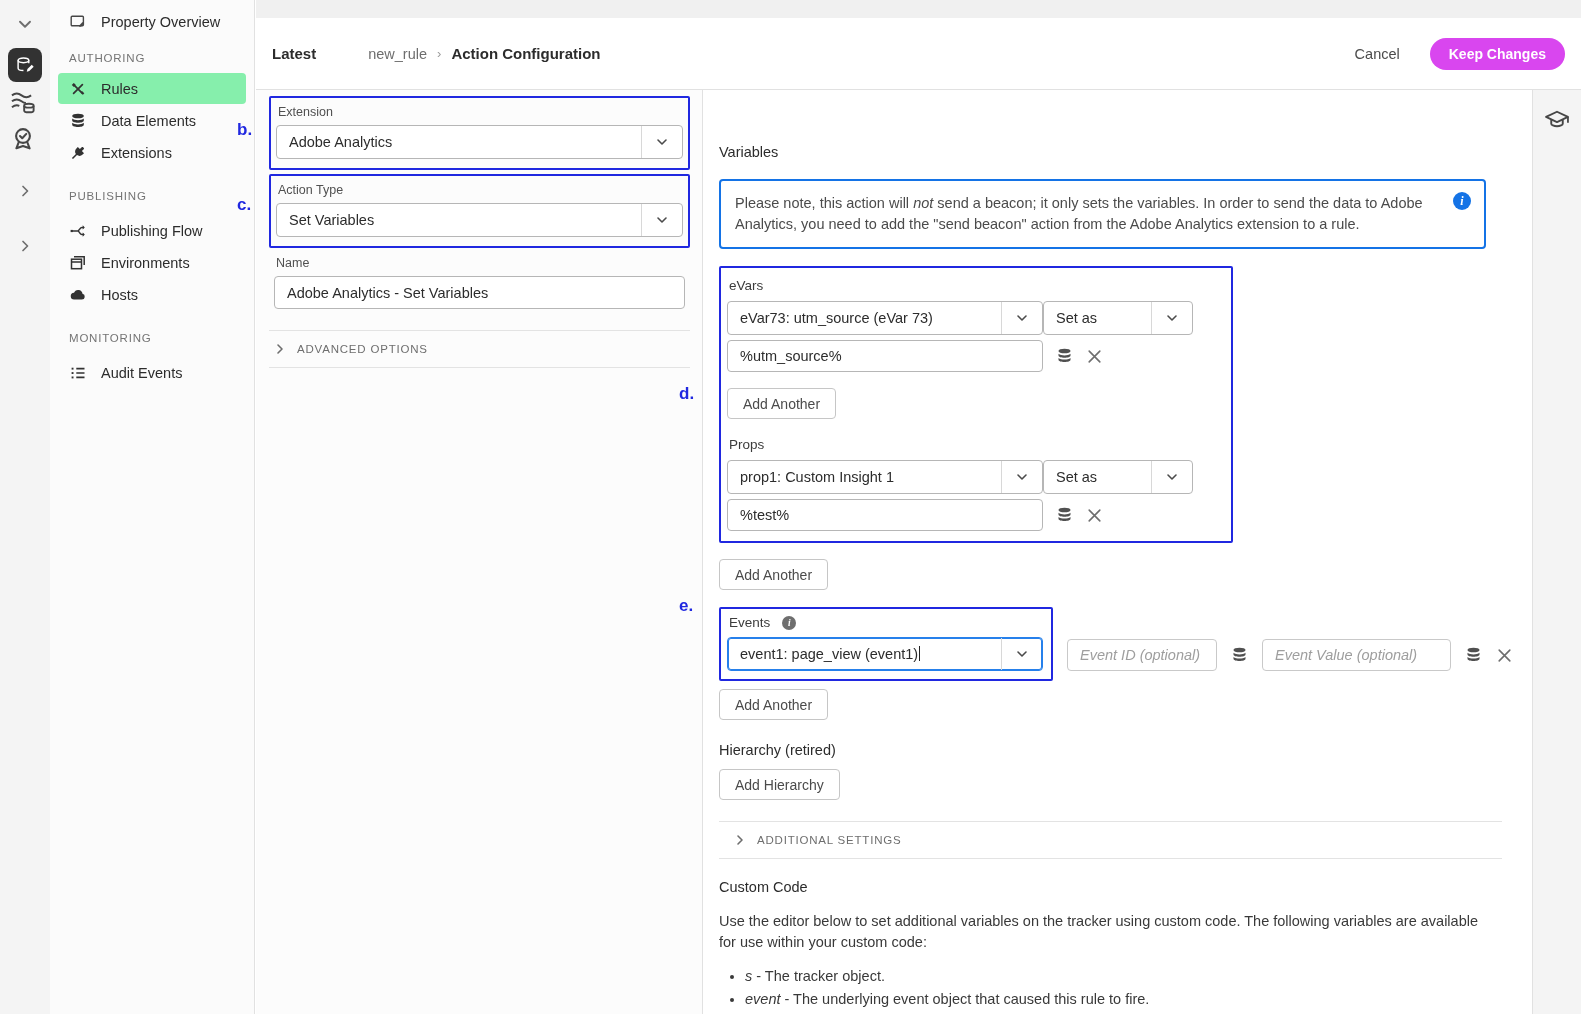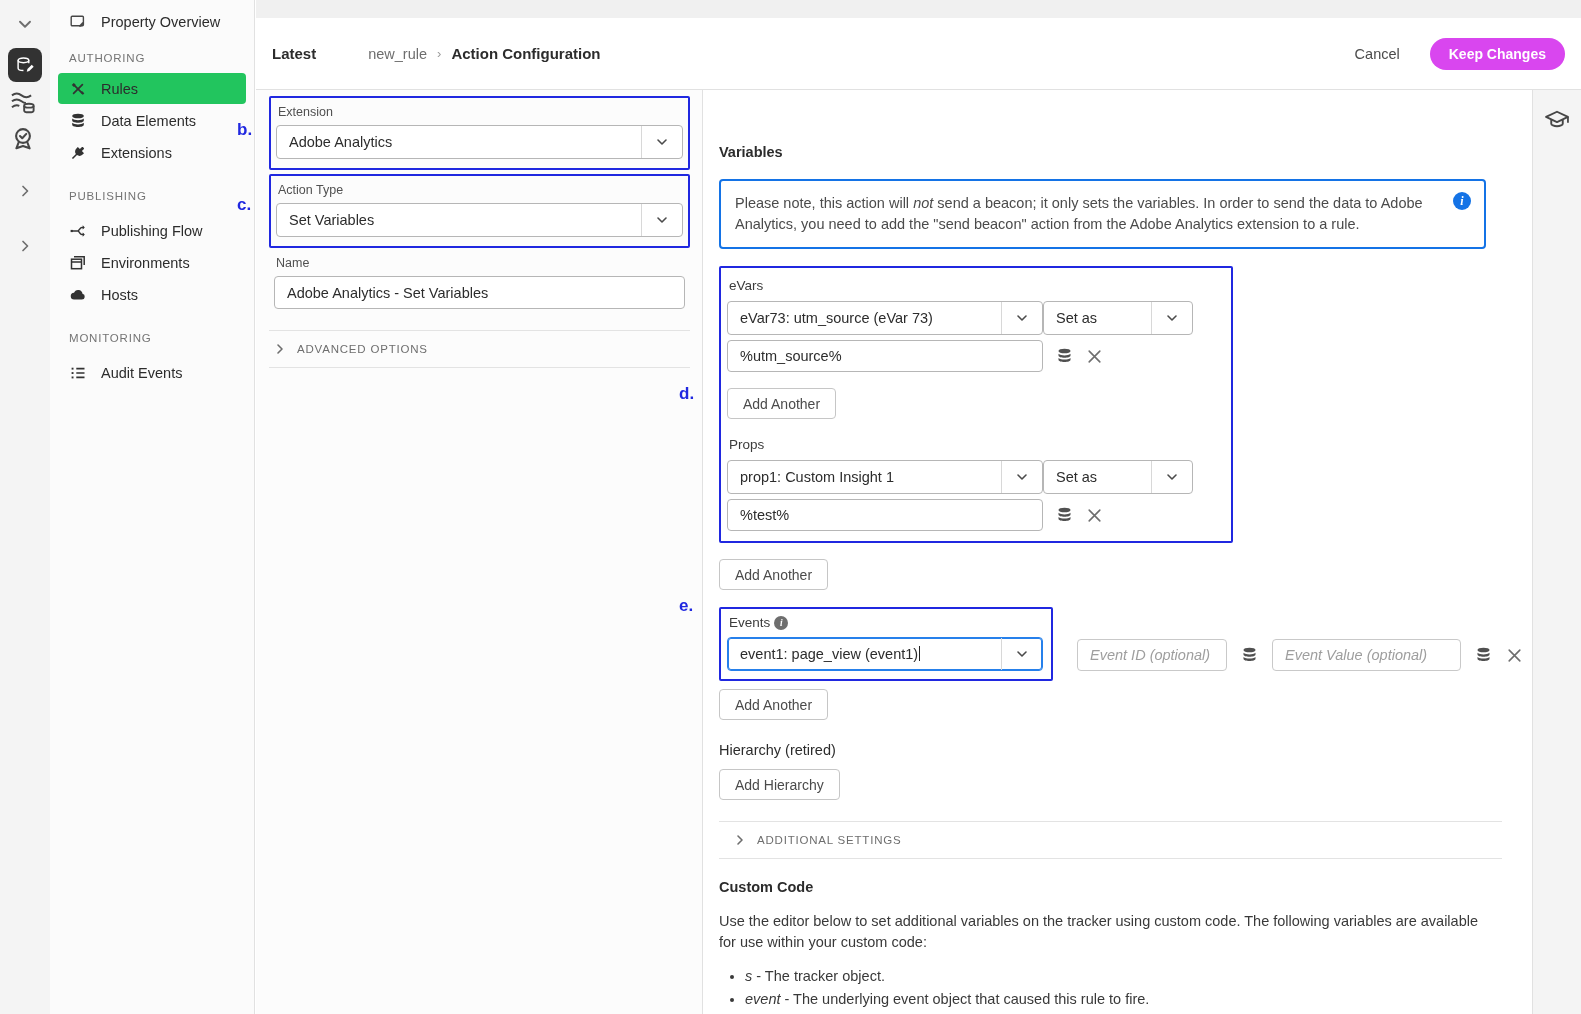--- a/index.html
+++ b/index.html
@@ -16,21 +16,21 @@
   .rail-streams { position:absolute; top:88px; left:8px; width:34px; height:28px; }
   .rail-badge { position:absolute; top:124px; left:8px; width:34px; height:30px; }
   .rail-chev1 { position:absolute; top:182px; left:0; }
   .rail-chev2 { position:absolute; top:237px; left:0; }
 
   
   .sidebar { position:absolute; left:50px; top:0; width:205px; height:100%; background:#fbfbfb;
     border-right:1px solid #e1e1e1; z-index:4; }
   .side-item { height:31px; margin:1px 8px; padding:0 11px; display:flex; align-items:center; gap:14px;
     border-radius:4px; font-size:14.5px; color:#2c2c2c; cursor:pointer; white-space:nowrap; }
-  .side-item.active { background:#22c55e; }
+  .side-item.active { background:#86efac; }
   .side-item .ic { width:18px; height:18px; flex:0 0 18px; display:flex; align-items:center; justify-content:center; }
   .side-section { margin:15px 19px 9px; font-size:11.5px; color:#747474; letter-spacing:.8px; }
   .side-top { margin-top:6px; }
 
   
   .main { position:absolute; left:256px; top:0; right:0; height:100%; background:#fff; }
   .backstrip { height:18px; background:#f0f0f0; }
   .modal-header { height:72px; background:#fff; border-bottom:1px solid #e1e1e1;
     display:flex; align-items:center; padding:0 16px; }
   .crumb-latest { font-size:15px; font-weight:700; }
@@ -63,21 +63,21 @@
   .adv-label { font-size:11.5px; color:#6e6e6e; letter-spacing:.8px; }
 
   
   .right-col { flex:1; padding:30px 38px 0 16px; overflow:hidden; }
   .radio-row { display:flex; align-items:center; gap:12px; margin:2px 0 0 0; }
   .radio { width:16px; height:16px; border-radius:50%; background:#fff; flex:0 0 16px; cursor:pointer; }
   .radio.sel { border:5px solid #1473e6; }
   .radio.un { border:2px solid #6e6e6e; }
   .radio-label { font-size:14.5px; }
   .radio-gap { width:22px; }
-  .section-heading { font-size:14.5px; font-weight:700; margin-top:24px; }
+  .section-heading { font-size:14.5px; font-weight:400; margin-top:24px; }
 
   .note-box { margin-top:19px; border:2px solid #1473e6; border-radius:4px; padding:12px 44px 12px 14px;
     position:relative; width:767px; }
   .note-text { font-size:14.5px; color:#4b4b4b; line-height:21px; }
   .info-blue { position:absolute; right:13px; top:11px; width:18px; height:18px; border-radius:50%;
     background:#1473e6; color:#fff; font-size:12px; font-weight:700; font-style:italic;
     display:flex; align-items:center; justify-content:center; font-family:"Liberation Serif", serif; }
 
   .vars-annotation { margin-top:17px; width:514px; border:2px solid var(--ann); border-radius:2px;
     padding:4px 8px 10px 6px; }
@@ -89,27 +89,27 @@
   .value-input { width:316px; height:32px; border:1px solid #b6b6b6; border-radius:4px; padding:0 12px;
     font-size:14.5px; color:#2c2c2c; font-family:inherit; background:#fff; }
   .icon-btn { background:none; border:none; cursor:pointer; padding:0; display:flex; align-items:center; }
   .btn-secondary { margin-top:16px; height:31px; padding:0 15px; background:#fff; border:1px solid #c6c6c6;
     border-radius:4px; font-size:14px; color:#4b4b4b; cursor:pointer; font-family:inherit;
     display:inline-flex; align-items:center; gap:8px; }
   .mt8 { margin-top:8px; } .mt18 { margin-top:18px; }
 
   .events-row { display:flex; align-items:flex-end; margin-top:17px; }
   .events-box { width:338px; border:2px solid var(--ann); border-radius:2px; padding:3px 8px 8px 6px; }
-  .events-label-row { display:flex; align-items:center; gap:4px; }
+  .events-label-row { display:flex; align-items:center; gap:12px; }
   .info-dark { width:14px; height:14px; border-radius:50%; background:#6e6e6e; color:#fff; font-size:9.5px;
     font-weight:700; display:flex; align-items:center; justify-content:center;
     font-family:"Liberation Serif", serif; font-style:italic; }
   .combobox { width:316px; border-color:#2680eb; box-shadow:0 0 0 1px #2680eb inset; }
   .caret { display:inline-block; width:1px; height:15px; background:#222; vertical-align:-2px; margin-left:1px; }
-  .events-extras { display:flex; align-items:center; gap:13px; margin-left:24px; padding-bottom:10px; }
+  .events-extras { display:flex; align-items:center; gap:13px; margin-left:14px; padding-bottom:10px; }
   .opt-input { height:32px; border:1px solid #c9c9c9; border-radius:4px; padding:0 12px; font-size:14.5px;
     font-family:inherit; background:#fff; color:#2c2c2c; }
   .opt-input::placeholder { color:#9e9e9e; font-style:italic; }
   .opt-id { width:150px; } .opt-val { width:189px; }
 
   .divider { border-top:1px solid #e3e3e3; margin-top:21px; }
   .addl-row { border-bottom:1px solid #e3e3e3; padding:11px 0 11px 14px; display:flex; align-items:center;
     gap:10px; cursor:pointer; width:783px; }
   .para { font-size:14.5px; color:#393939; line-height:21px; margin-top:16px; width:760px; }
   ul.vars-list { margin:13px 0 0 26px; }

